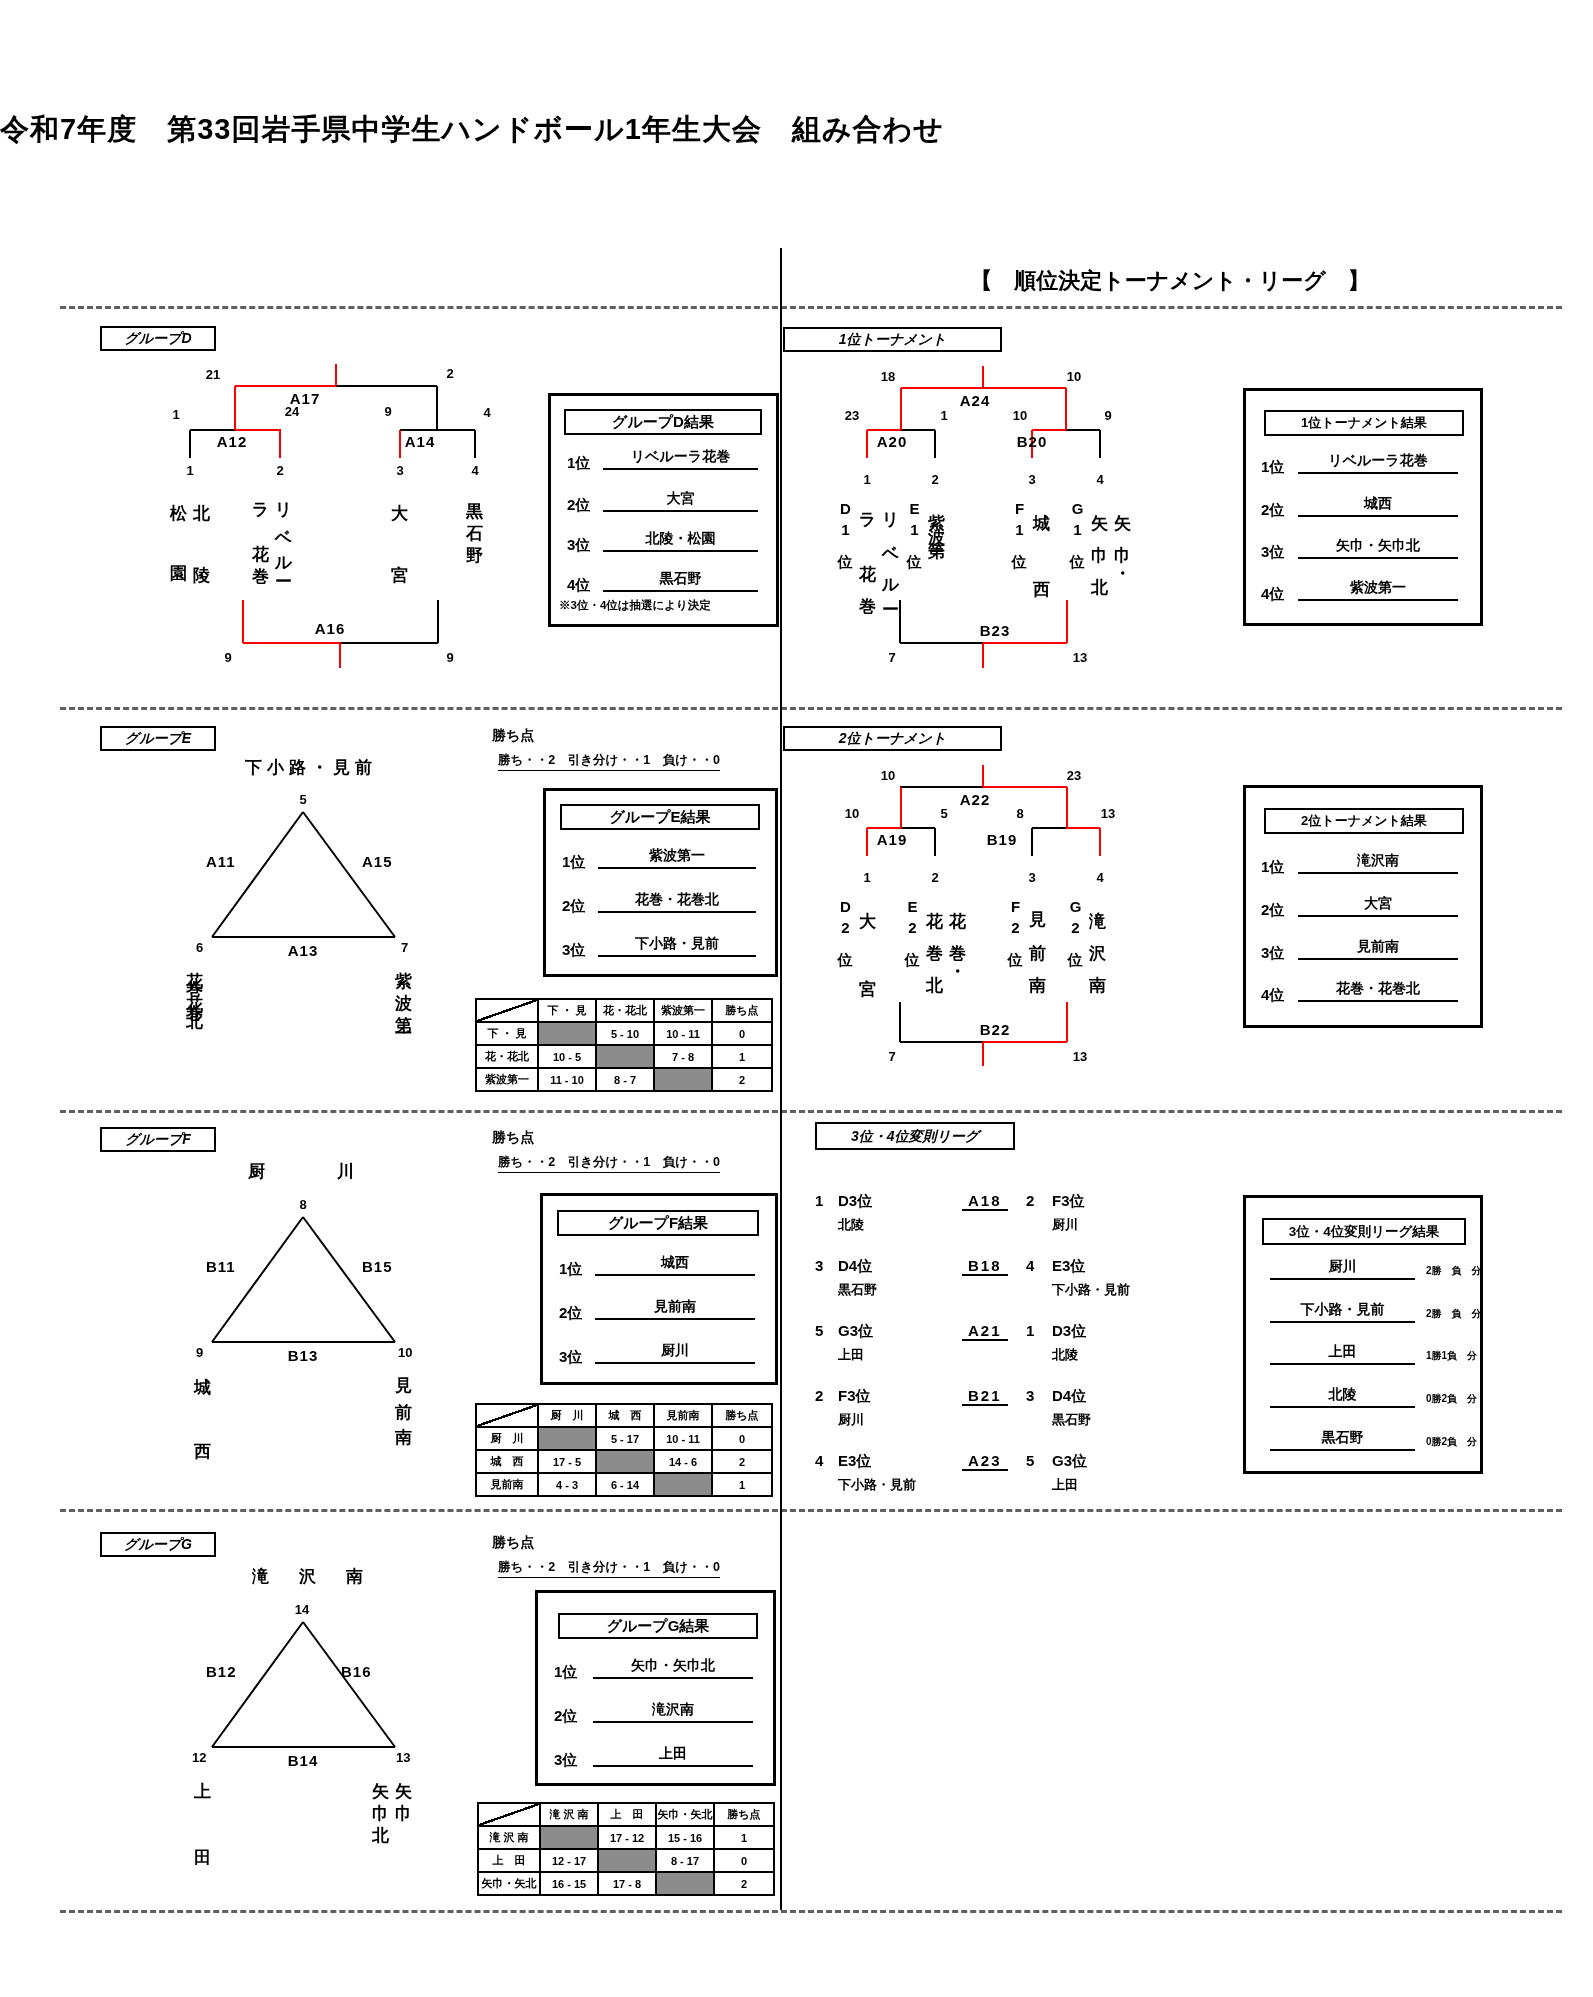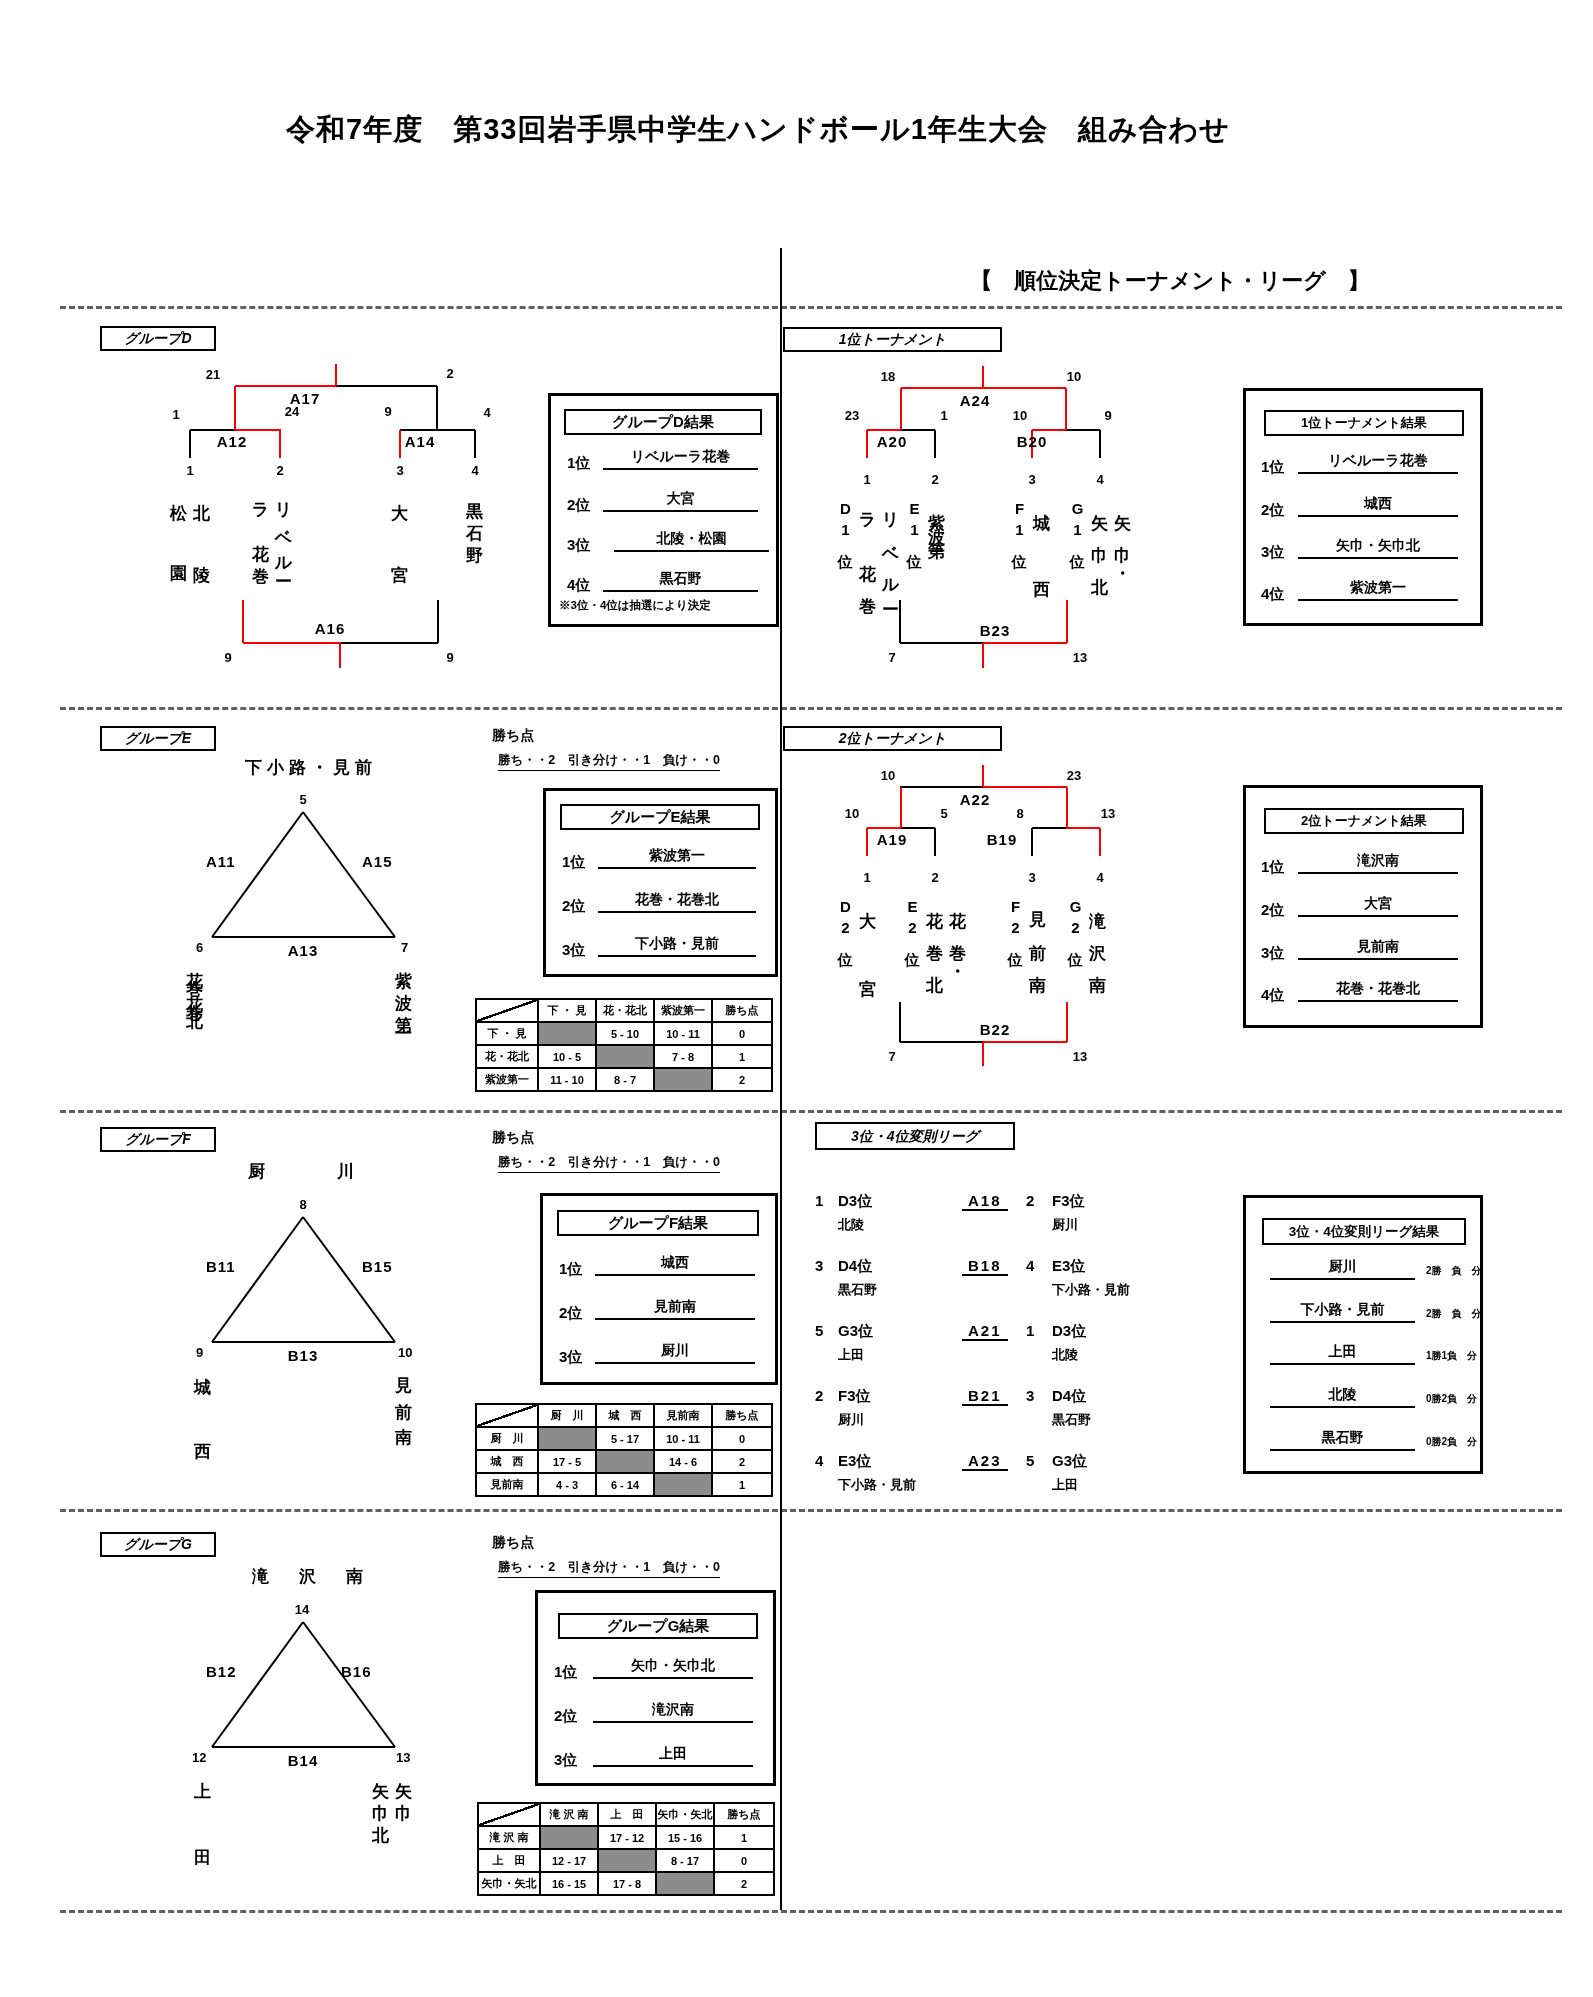--- a/index.html
+++ b/index.html
@@ -106,21 +106,21 @@
     <line x1="303" y1="812" x2="395" y2="937" stroke="#000" stroke-width="2"></line>
     <line x1="212" y1="937" x2="395" y2="937" stroke="#000" stroke-width="2"></line>
     <line x1="303" y1="1217" x2="212" y2="1342" stroke="#000" stroke-width="2"></line>
     <line x1="303" y1="1217" x2="395" y2="1342" stroke="#000" stroke-width="2"></line>
     <line x1="212" y1="1342" x2="395" y2="1342" stroke="#000" stroke-width="2"></line>
     <line x1="303" y1="1622" x2="212" y2="1747" stroke="#000" stroke-width="2"></line>
     <line x1="303" y1="1622" x2="395" y2="1747" stroke="#000" stroke-width="2"></line>
     <line x1="212" y1="1747" x2="395" y2="1747" stroke="#000" stroke-width="2"></line>
   </svg>
 
-  <div class="abs b" style="left:0;top:110px;width:1516px;text-align:center;font-size:29px;letter-spacing:1px">令和7年度　第33回岩手県中学生ハンドボール1年生大会　組み合わせ</div>
+  <div class="abs b" style="left:0;top:110px;width:1516px;text-align:left;font-size:29px;letter-spacing:1px">令和7年度　第33回岩手県中学生ハンドボール1年生大会　組み合わせ</div>
 
 
   <div class="abs hdr" style="left:790px;top:266px;width:760px">【　順位決定トーナメント・リーグ　】</div>
 
   <div class="abs dash" style="left:60px;top:306px;width:1502px"></div>
   <div class="abs dash" style="left:60px;top:707px;width:1502px"></div>
   <div class="abs dash" style="left:60px;top:1110px;width:1502px"></div>
   <div class="abs dash" style="left:60px;top:1509px;width:1502px"></div>
   <div class="abs dash" style="left:60px;top:1910px;width:1502px"></div>
   <div class="abs vline" style="left:780px;top:248px;height:1662px"></div>
@@ -165,21 +165,21 @@
   <span class="abs sc cx" style="left:228px;top:650px">9</span>
   <span class="abs sc cx" style="left:450px;top:650px">9</span>
 
   <div class="abs rbox" style="left:548px;top:393px;width:225px;height:228px">
     <div class="rtitle" style="left:13px;top:13px;width:194px;height:22px;line-height:22px;font-size:15px">グループD結果</div>
     <div class="rank" style="left:16px;top:58px">1位</div>
     <div class="uname" style="left:52px;top:52px;width:155px">リベルーラ花巻</div>
     <div class="rank" style="left:16px;top:100px">2位</div>
     <div class="uname" style="left:52px;top:94px;width:155px">大宮</div>
     <div class="rank" style="left:16px;top:140px">3位</div>
-    <div class="uname" style="left:63px;top:134px;width:155px">北陵・松園</div>
+    <div class="uname" style="left:52px;top:134px;width:155px">北陵・松園</div>
     <div class="rank" style="left:16px;top:180px">4位</div>
     <div class="uname" style="left:52px;top:174px;width:155px">黒石野</div>
     <div class="abs b" style="left:8px;top:202px;font-size:11.5px;white-space:nowrap">※3位・4位は抽選により決定</div>
   </div>
 
   <div class="abs gbox" style="left:783px;top:327px;width:215px;height:21px;line-height:21px">
     <span>1位トーナメント</span>
   </div>
 
   <span class="abs sc cx" style="left:888px;top:369px">18</span>

